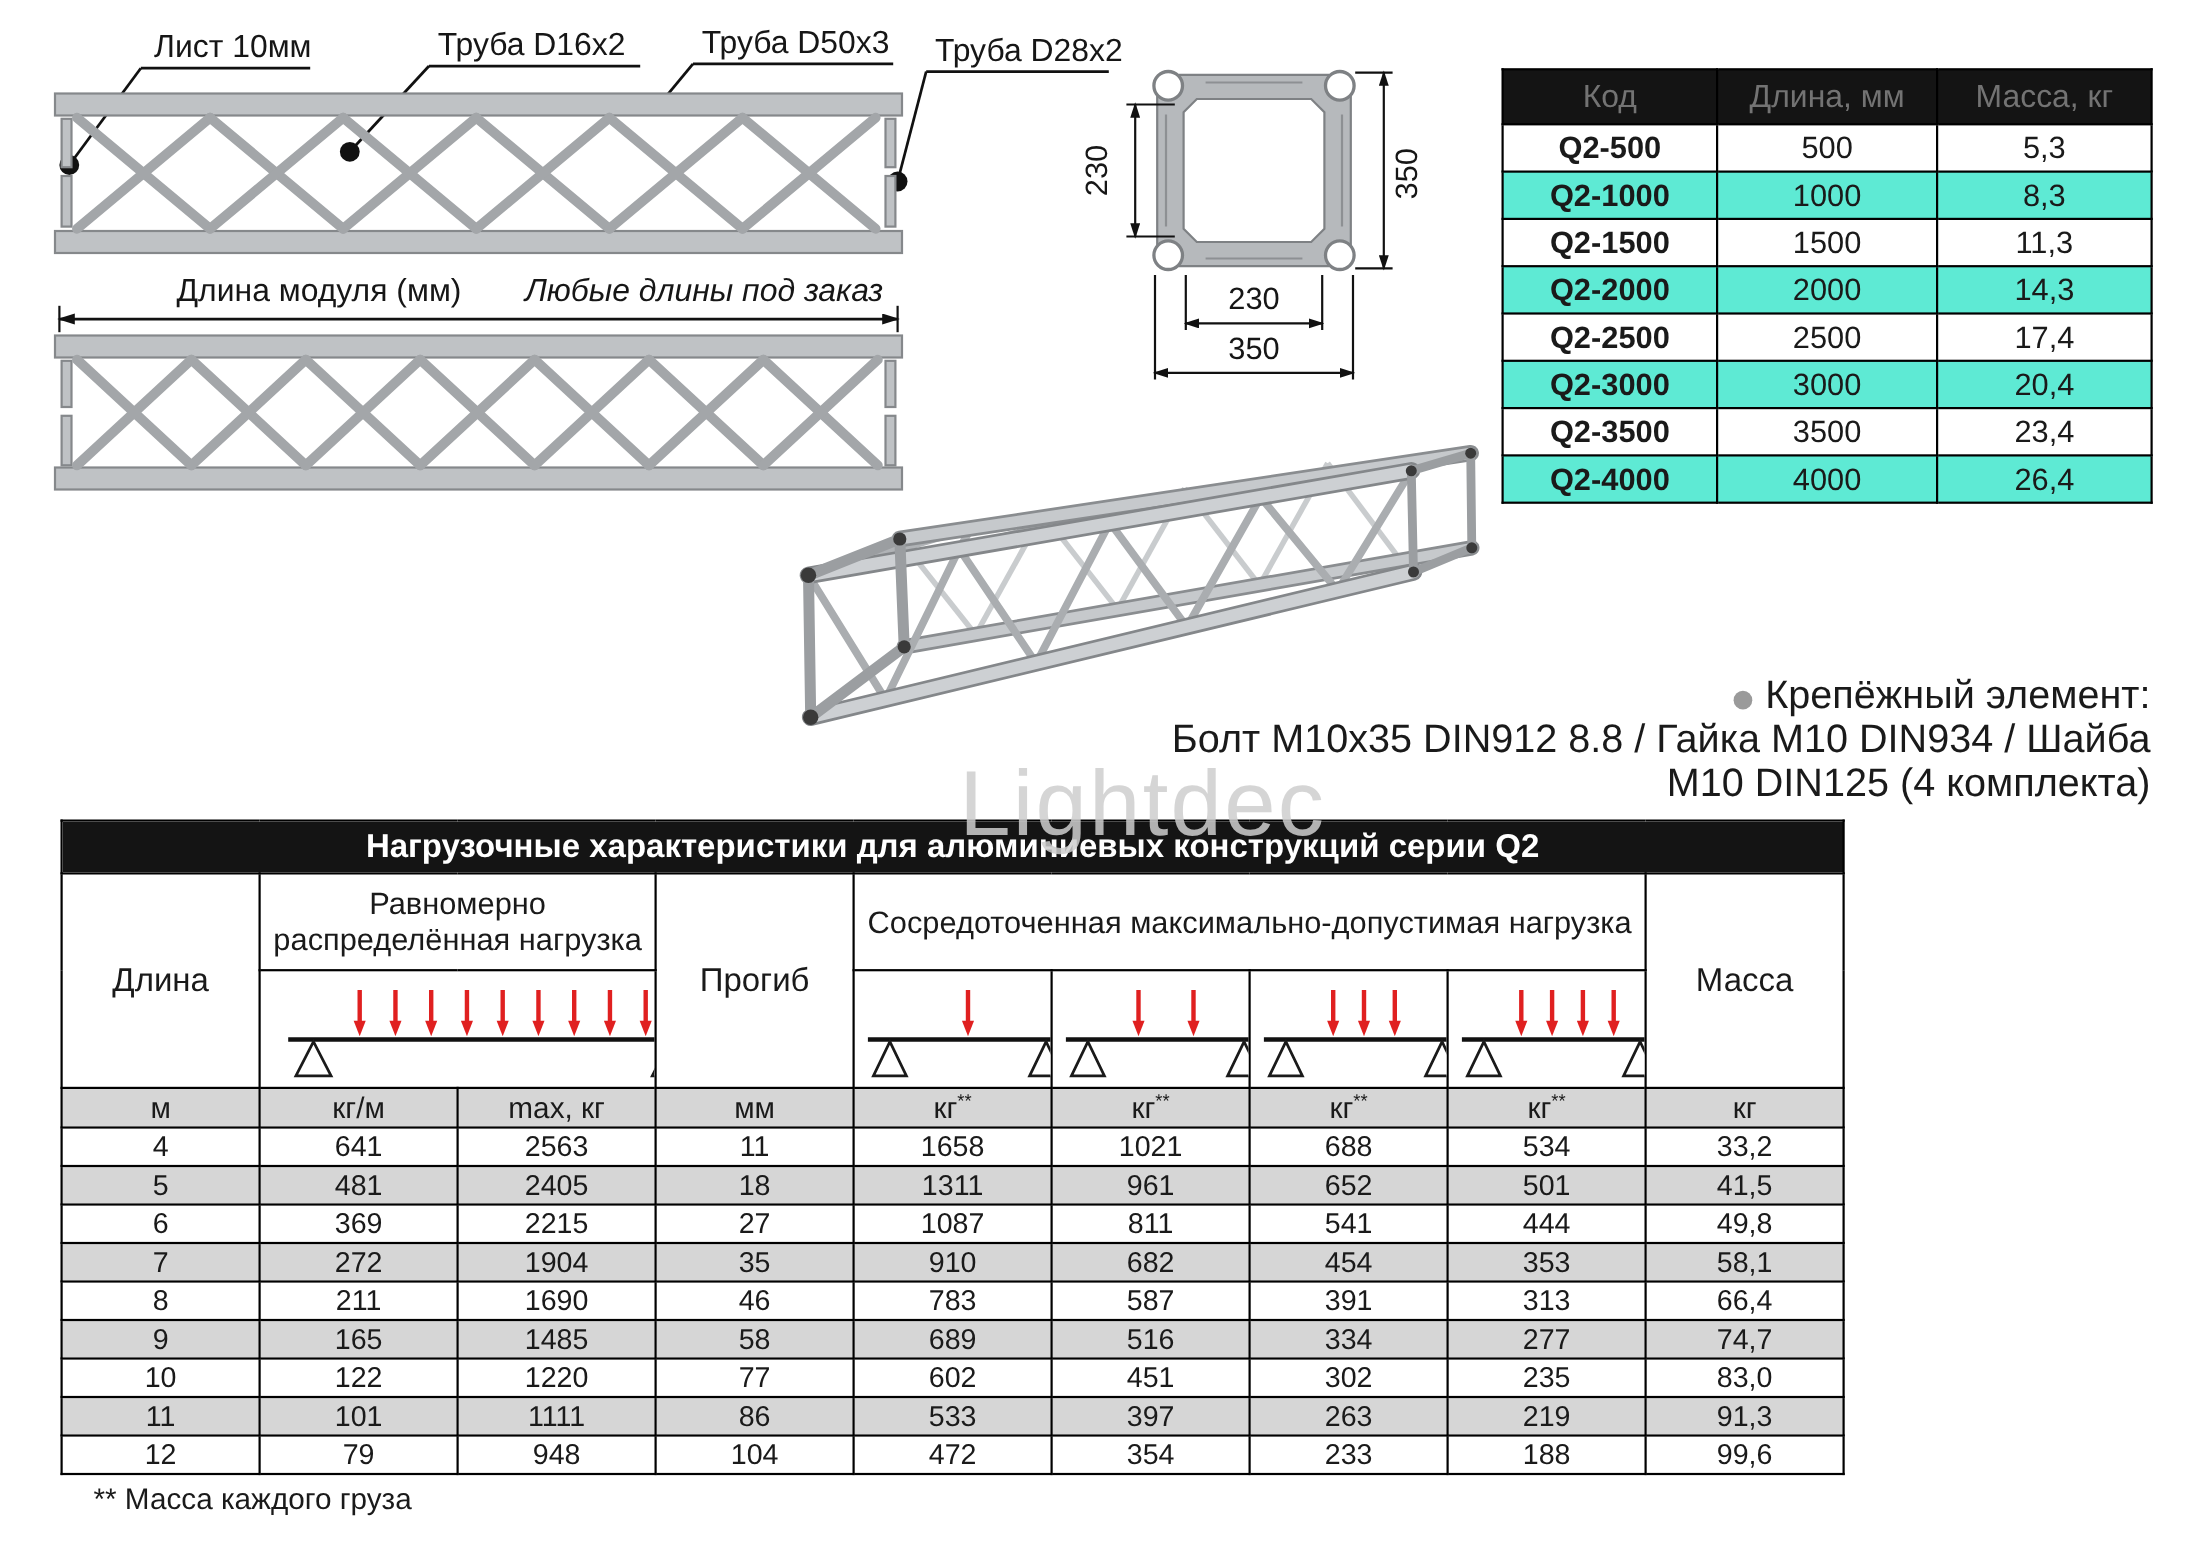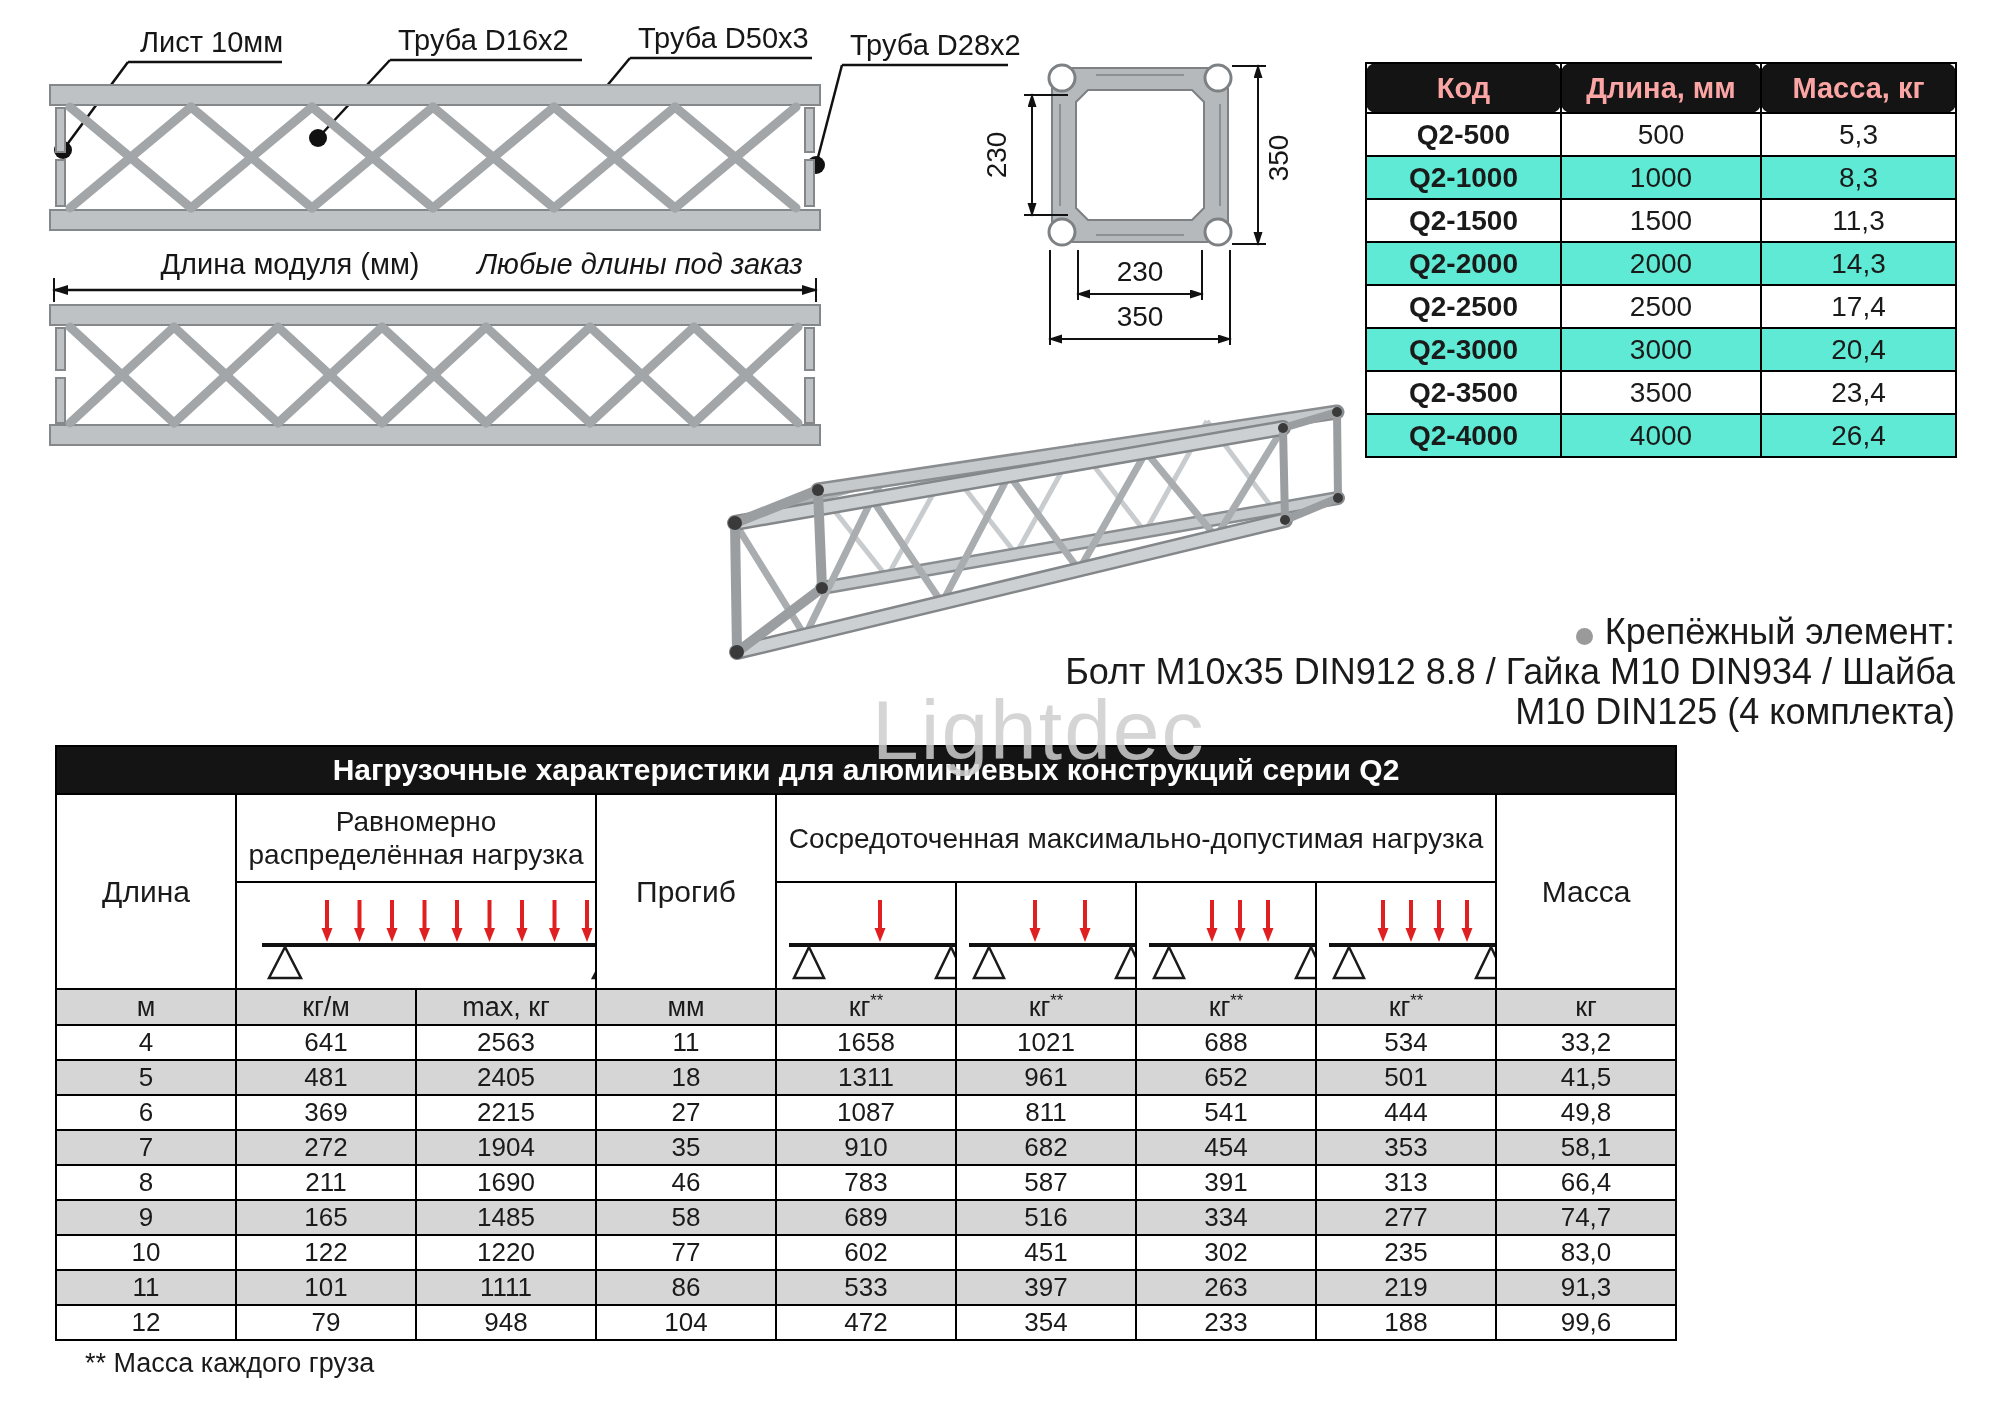--- a/index.html
+++ b/index.html
@@ -5,21 +5,21 @@
   html,body { margin:0; padding:0; background:#ffffff; }
   body { font-family: "Liberation Sans", sans-serif; color:#1a1a1a; }
   #page { position:relative; width:2000px; height:1407px; background:#fff; overflow:hidden;padding-left:36px; }
 
   svg text { font-family: "Liberation Sans", sans-serif; fill:#161616; }
 
   
   .size-table { position:absolute; left:1365px; top:62px; width:590px;
                 border-collapse:collapse; table-layout:fixed; }
   .size-table td, .size-table th { border:2px solid #000; text-align:center; vertical-align:middle; }
-  .size-table th { background:#141414; color:#fca5a5; font-weight:bold; font-size:29px; height:46px;border-radius:10px; }
+  .size-table th { background:#141414; color:#737373; font-weight:normal; font-size:29px; height:46px; }
   .size-table td { font-size:28px; height:39px; }
   .size-table td.code { font-weight:bold; }
   .size-table tr.alt td { background:#5eead4; }
 
   
   .fastener { position:absolute; left:1020px; top:612px; width:935px; text-align:right;
               font-size:36px; line-height:40px; }
   .bullet { display:inline-block; width:17px; height:17px; border-radius:50%;
             background:#9a9a9a; margin-right:12px; vertical-align:-1px; }
 

